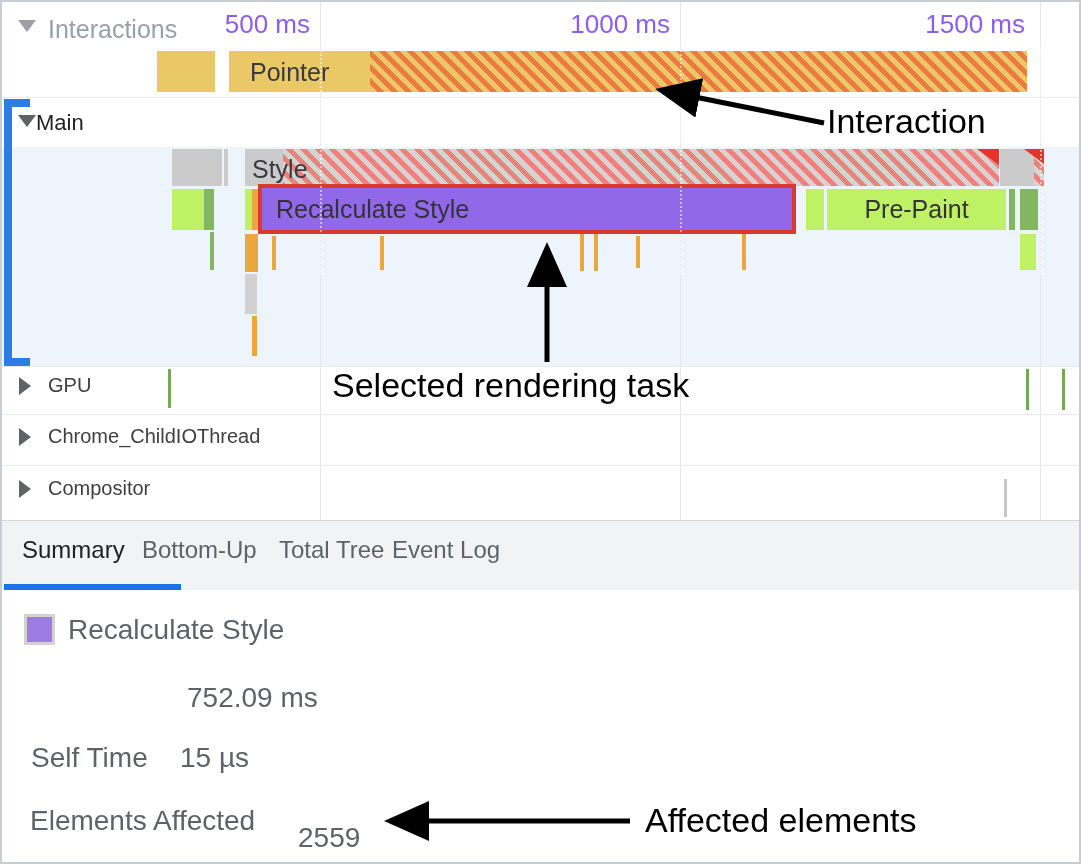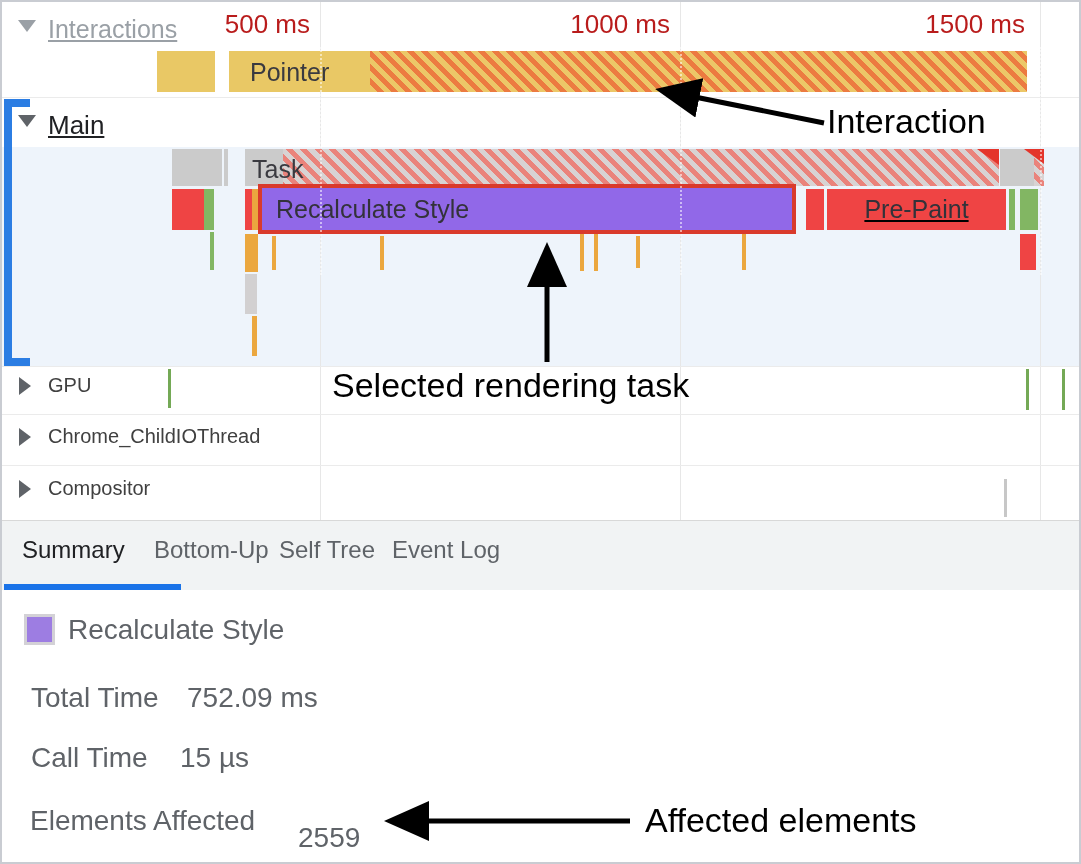--- a/index.html
+++ b/index.html
@@ -12,39 +12,39 @@
     font-family: "Liberation Sans", sans-serif;
     overflow: hidden;
   }
   .abs { position: absolute; }
 
   
   .gridline { position: absolute; top: 0; width: 1px; height: 518px; background: #e7e7e7; z-index: 1; }
   .griddot  { position: absolute; top: 45px; height: 228px; width: 0; border-left: 2px dotted rgba(255,255,255,.55); z-index: 4; }
 
   
-  .tick { position: absolute; top: 7px; width: 120px; text-align: right; font-size: 26px; color: #b91c1c; z-index: 2; }
+  .tick { position: absolute; top: 7px; width: 120px; text-align: right; font-size: 26px; color: #8b5cf6; z-index: 2; }
 
   
   .caret-down { width: 0; height: 0; border-left: 9px solid transparent; border-right: 9px solid transparent; border-top: 12px solid #5f6368; }
   .caret-down.gray { border-top-color: #9aa0a6; }
   .caret-right { width: 0; height: 0; border-top: 9px solid transparent; border-bottom: 9px solid transparent; border-left: 12px solid #5f6368; }
-  .track-label { position: absolute; color: #202124; text-decoration: underline; }
+  .track-label { position: absolute; color: #202124; }
 
   .separator { position: absolute; left: 0; width: 1077px; height: 1px; background: #ebebeb; z-index: 2; }
 
   
   #main-bg { left: 0; top: 145px; width: 1077px; height: 219px; background: #eef4fb; z-index: 0; }
   .bracket { background: #2b7de3; z-index: 3; }
 
   .bar { position: absolute; z-index: 2; }
   .bar-label { font-size: 25px; color: #3a3a40; white-space: nowrap; }
 
   .yellow { background: #e9c865; }
-  .purple { background: #ef4444; text-decoration: underline; }
+  .purple { background: #bef264; }
   .green  { background: #82b663; }
   .grayblk{ background: #cbcbcb; }
   .orange { background: #eba73f; }
 
   .pointer-stripes { background: repeating-linear-gradient(45deg, #ecc768 0 5px, #ec7b41 5px 10px); }
   .task-stripes    { background: repeating-linear-gradient(45deg, #d8d3d3 0 5px, #ea837b 5px 10px); }
 
   .red-corner { position: absolute; width: 0; height: 0; border-top: 16px solid #e4352b; border-left: 22px solid transparent; z-index: 3; }
 
   #selected-event {
@@ -100,27 +100,27 @@
   </div>
 
   <div class="separator" style="top:95px"></div>
 
   <div class="abs" id="main-bg"></div>
   <div class="abs bracket" style="left:2px; top:97px; width:8px; height:267px"></div>
   <div class="abs bracket" style="left:2px; top:97px; width:26px; height:8px"></div>
   <div class="abs bracket" style="left:2px; top:356px; width:26px; height:8px"></div>
 
   <span class="abs caret-down" style="left:16px; top:113px"></span>
-  <span class="track-label" style="left:46px; top:108px; font-size:26px">Main</span>
+  <span class="track-label" style="left:34px; top:108px; font-size:22px">Main</span>
 
   <div class="bar grayblk" style="left:170px; top:147px; width:50px; height:37px"></div>
   <div class="bar grayblk" style="left:222px; top:147px; width:4px; height:37px"></div>
   <div class="bar task-stripes" style="left:243px; top:147px; width:754px; height:37px">
     <div class="abs grayblk" style="left:0; top:0; width:38px; height:37px"></div>
-    <span class="abs bar-label" style="left:7px; top:6px">Task</span>
+    <span class="abs bar-label" style="left:7px; top:6px">Style</span>
   </div>
   <div class="red-corner" style="left:975px; top:147px"></div>
   <div class="bar grayblk" style="left:998px; top:147px; width:34px; height:37px"></div>
   <div class="bar task-stripes" style="left:1032px; top:147px; width:10px; height:37px"></div>
   <div class="red-corner" style="left:1022px; top:147px; border-top-width:15px; border-left-width:20px"></div>
 
   <div class="bar purple" style="left:170px; top:187px; width:32px; height:41px"></div>
   <div class="bar green" style="left:202px; top:187px; width:10px; height:41px"></div>
   <div class="bar purple" style="left:243px; top:187px; width:7px; height:41px"></div>
   <div class="bar orange" style="left:250px; top:187px; width:7px; height:41px"></div>
@@ -161,34 +161,33 @@
   <span class="abs caret-right" style="left:17px; top:426px"></span>
   <span class="thread-row-label" style="left:46px; top:423px">Chrome_ChildIOThread</span>
   <div class="separator" style="top:463px"></div>
 
   <span class="abs caret-right" style="left:17px; top:478px"></span>
   <span class="thread-row-label" style="left:46px; top:475px">Compositor</span>
   <div class="tickbar" style="left:1002px; top:477px; height:38px; background:#c7c7c7"></div>
 
   <div class="abs" id="tabbar">
     <span class="tab selected" style="left:20px">Summary</span>
-    <span class="tab" style="left:152px">Bottom-Up</span>
-    <span class="tab" style="left:277px">Self Tree</span>
+    <span class="tab" style="left:140px">Bottom-Up</span>
+    <span class="tab" style="left:277px">Total Tree</span>
     <span class="tab" style="left:390px">Event Log</span>
     <div id="tab-underline"></div>
   </div>
 
   <div class="abs" id="summary-pane">
     <span id="legend-swatch"></span>
     <span class="sum-text" style="left:66px; top:24px">Recalculate Style</span>
 
-    <span class="sum-text" style="left:29px; top:92px">Total Time</span>
     <span class="sum-text" style="left:185px; top:92px">752.09 ms</span>
 
-    <span class="sum-text" style="left:29px; top:152px">Call Time</span>
+    <span class="sum-text" style="left:29px; top:152px">Self Time</span>
     <span class="sum-text" style="left:178px; top:152px">15 µs</span>
 
     <span class="sum-text" style="left:28px; top:215px">Elements Affected</span>
     <span class="sum-text" style="left:296px; top:232px">2559</span>
   </div>
 
   <svg id="arrows">
     <defs>
       <marker id="ah" markerWidth="9" markerHeight="8" refX="7" refY="4" orient="auto">
         <polygon points="0,0 9,4 0,8" fill="#000"></polygon>

